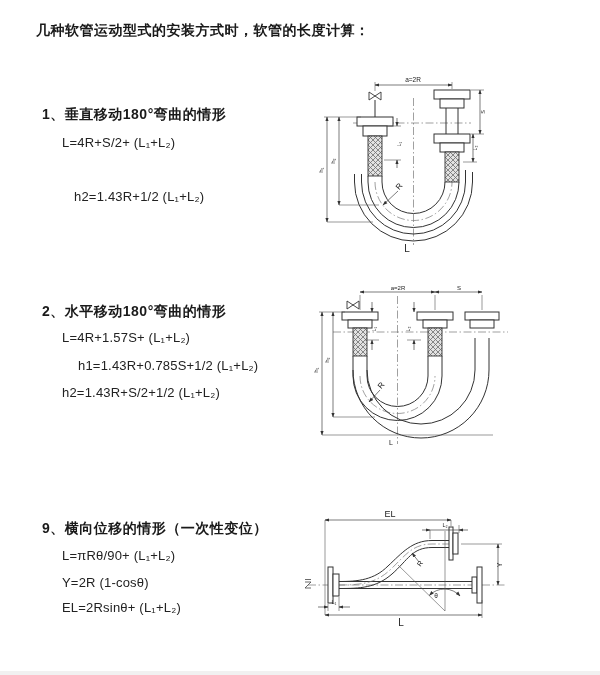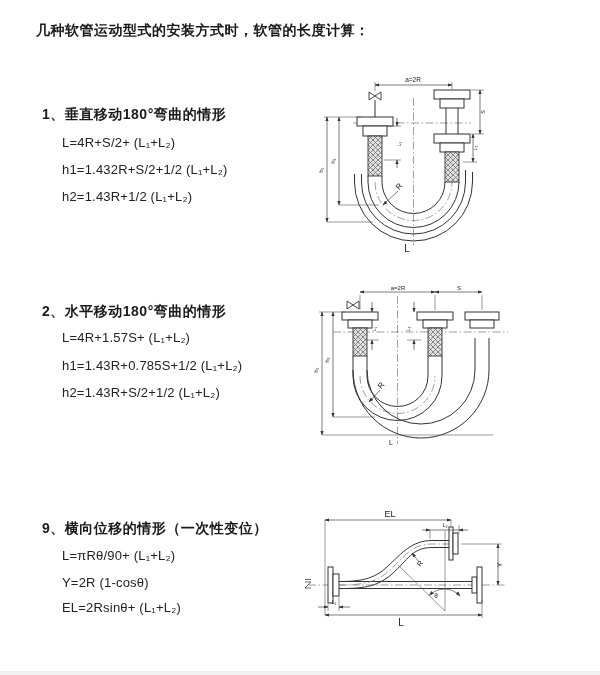--- a/index.html
+++ b/index.html
@@ -19,22 +19,21 @@
 </style>
 </head>
 <body>
 
 <div class="page">
 
   <div class="title">几种软管运动型式的安装方式时，软管的长度计算：</div>
 
   <div class="sec-heading" style="left:42px;top:106px;">1、垂直移动180°弯曲的情形</div>
   <div class="formula" style="left:62px;top:135px;">L=4R+S/2+ (L₁+L₂)</div>
-  <div class="formula" style="left:62px;top:162px;">h1=1.432R+S/2+1/2 (L₁+L₂)</div>
-  <div class="formula" style="left:62px;top:189px;text-align:right;">h2=1.43R+1/2 (L₁+L₂)</div>
+  <div class="formula" style="left:74px;top:189px;text-align:right;">h2=1.43R+1/2 (L₁+L₂)</div>
 
   <svg style="left:303px;top:70px;" width="252" height="190" viewBox="0 0 252 190">
     <defs>
       <marker id="a1" viewBox="0 0 10 10" refX="9" refY="5" markerWidth="7" markerHeight="7" orient="auto-start-reverse">
         <path d="M0,1.5 L10,5 L0,8.5 z" fill="#333"></path>
       </marker>
       <pattern id="hx1" width="5" height="5" patternUnits="userSpaceOnUse">
         <rect width="5" height="5" fill="#e2e2e2"></rect>
         <path d="M0,0 L5,5 M5,0 L0,5" stroke="#6e6e6e" stroke-width="0.8"></path>
       </pattern>
@@ -115,21 +114,21 @@
     <g>
       <line class="dim" x1="95" y1="121" x2="80" y2="135" marker-end="url(#a1)"></line>
       <text x="98" y="118" font-size="8" text-anchor="middle" transform="rotate(-50 98 118)">R</text>
     </g>
 
     <text x="104" y="182" font-size="10" text-anchor="middle">L</text>
   </svg>
 
   <div class="sec-heading" style="left:42px;top:303px;">2、水平移动180°弯曲的情形</div>
   <div class="formula" style="left:62px;top:330px;">L=4R+1.57S+ (L₁+L₂)</div>
-  <div class="formula" style="left:62px;top:358px;">h1=1.43R+0.785S+1/2 (L₁+L₂)</div>
+  <div class="formula" style="left:78px;top:358px;">h1=1.43R+0.785S+1/2 (L₁+L₂)</div>
   <div class="formula" style="left:62px;top:385px;">h2=1.43R+S/2+1/2 (L₁+L₂)</div>
 
   <svg style="left:303px;top:282px;" width="262" height="178" viewBox="0 0 262 178">
     <defs>
       <marker id="a2" viewBox="0 0 10 10" refX="9" refY="5" markerWidth="7" markerHeight="7" orient="auto-start-reverse">
         <path d="M0,1.5 L10,5 L0,8.5 z" fill="#333"></path>
       </marker>
       <pattern id="hx2" width="5" height="5" patternUnits="userSpaceOnUse">
         <rect width="5" height="5" fill="#e2e2e2"></rect>
         <path d="M0,0 L5,5 M5,0 L0,5" stroke="#6e6e6e" stroke-width="0.8"></path>

